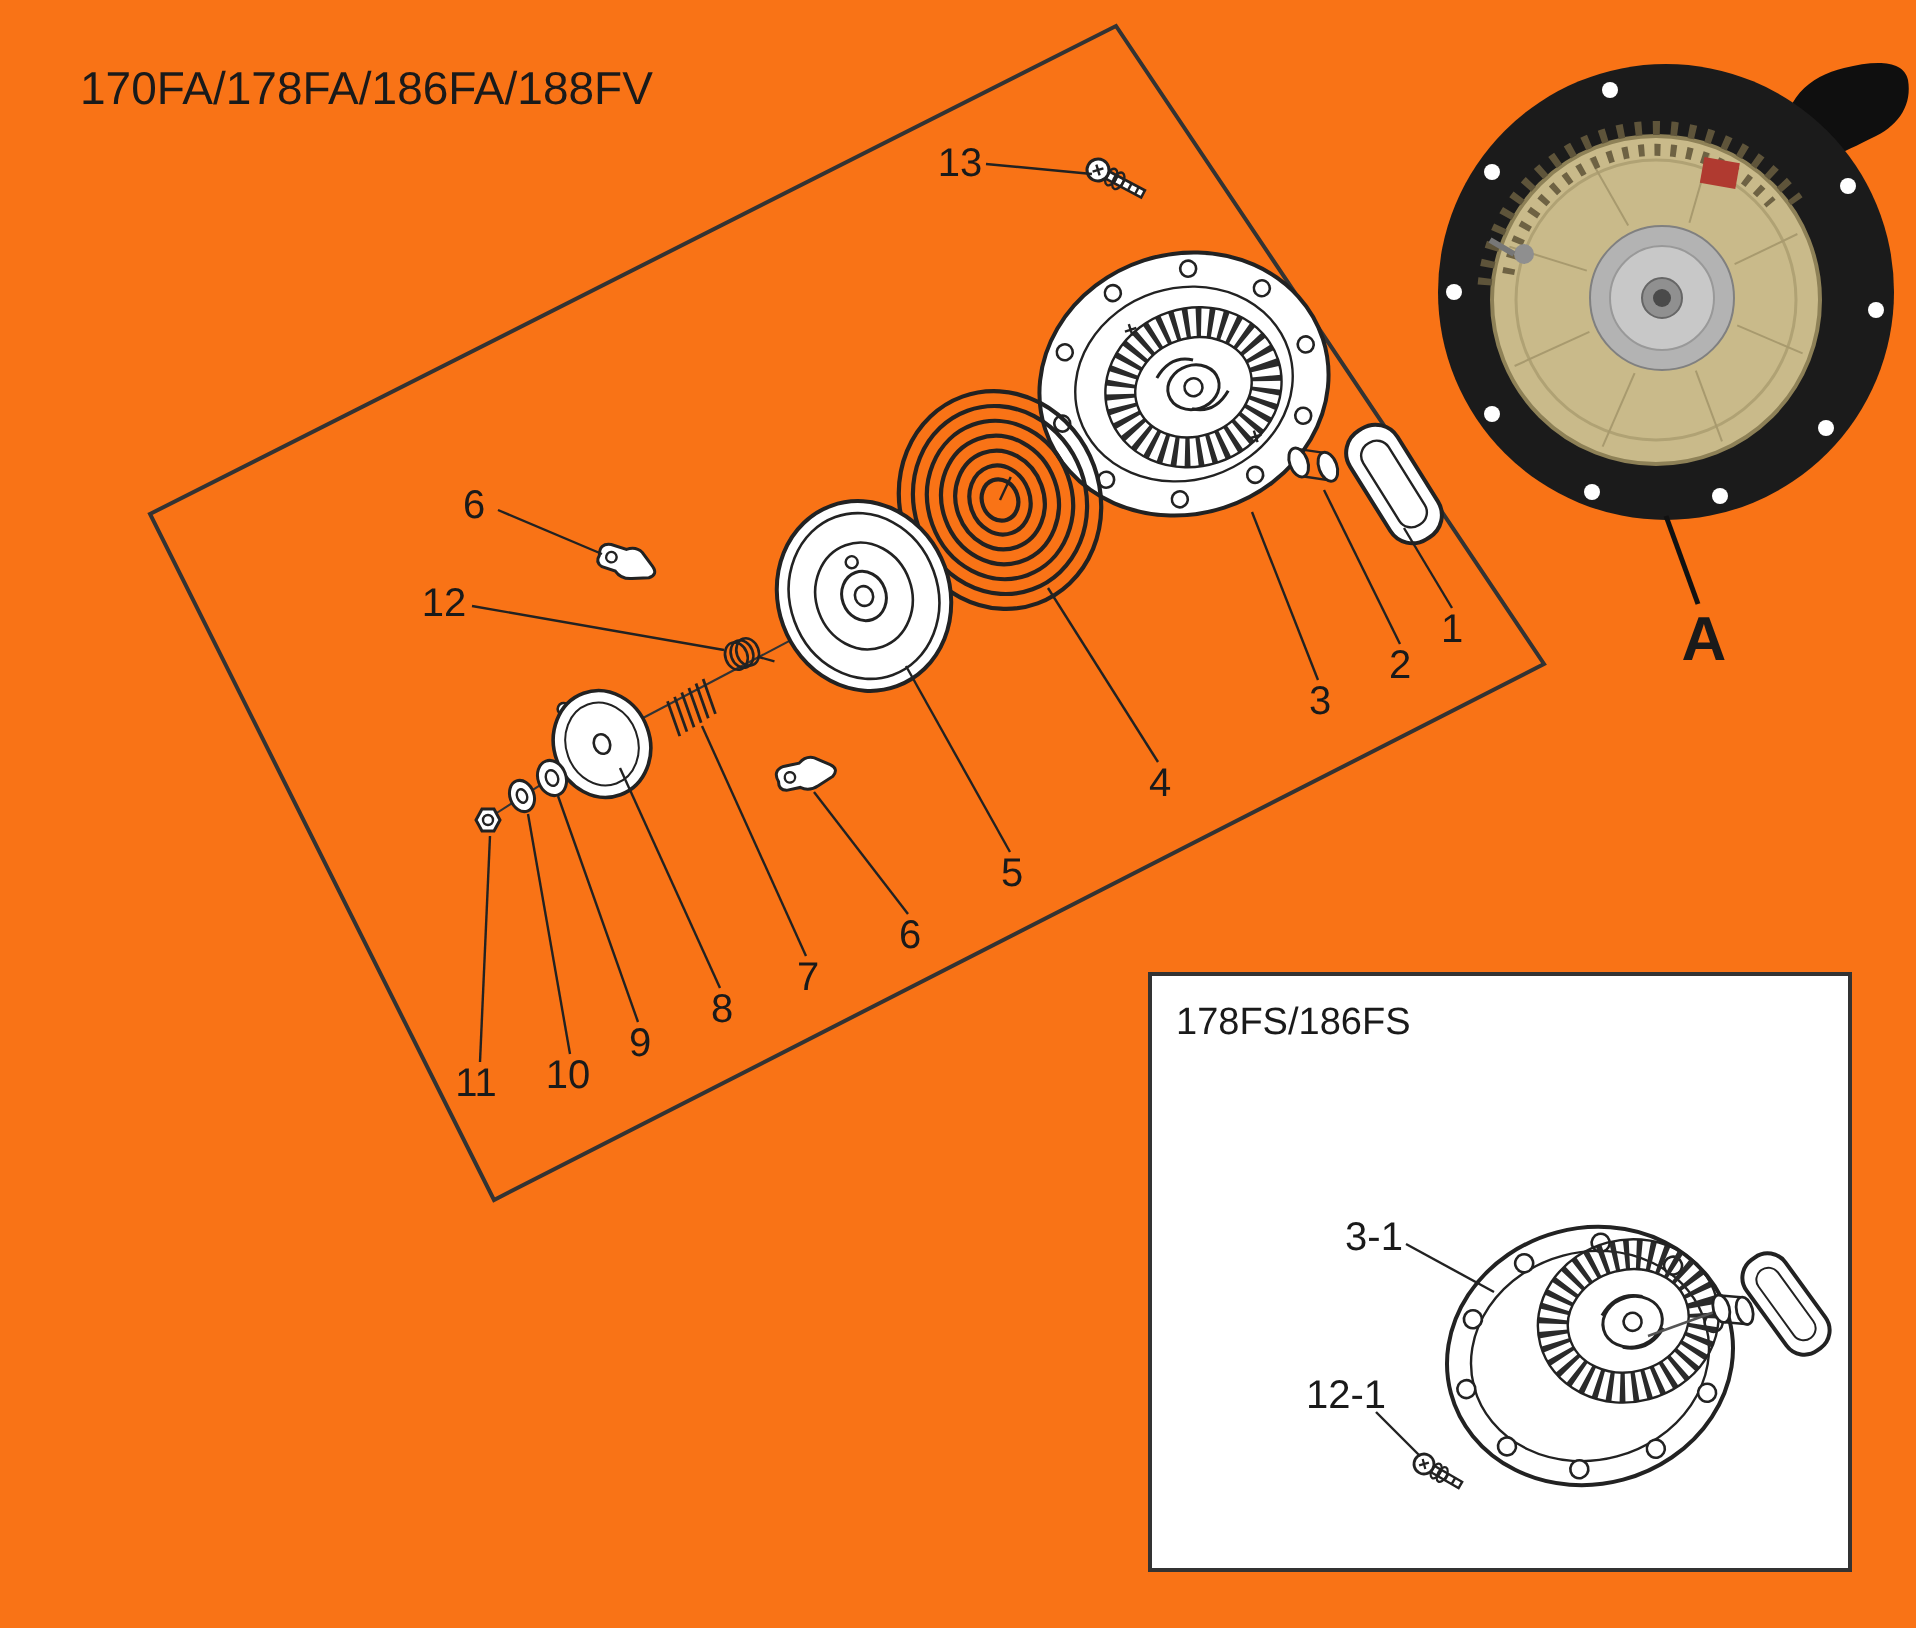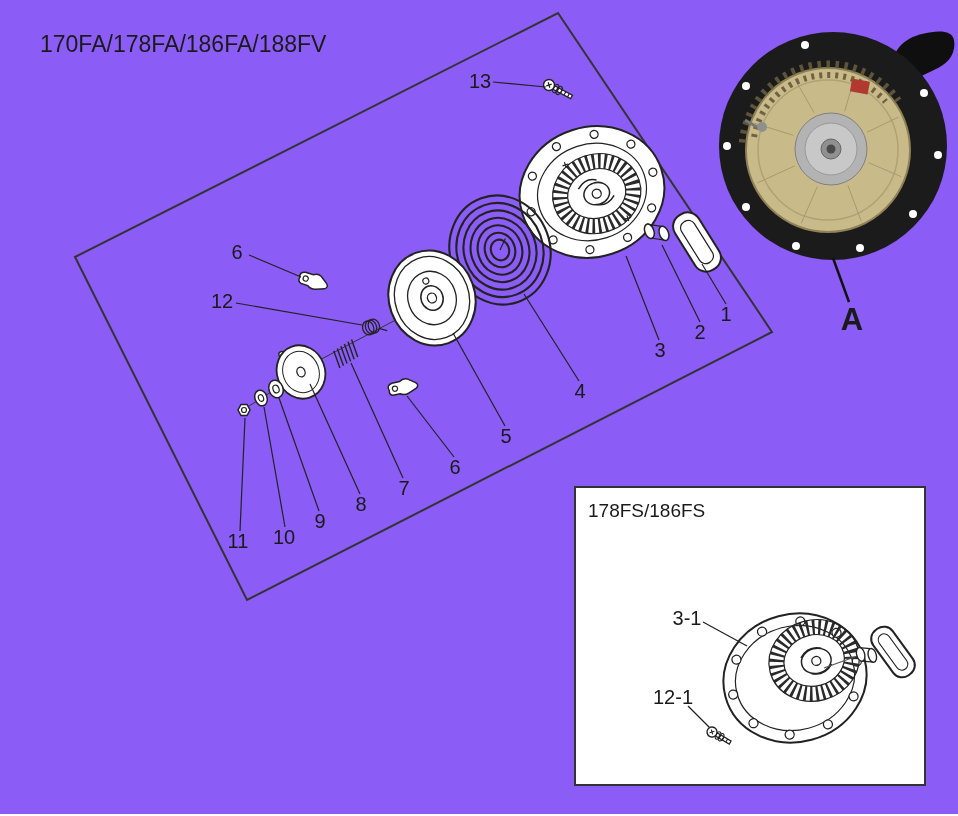--- a/index.html
+++ b/index.html
@@ -1,16 +1,16 @@
 <!DOCTYPE html>
 <html><head>
 <meta charset="utf-8">
 <style>
   html,body{margin:0;padding:0;background:#ffffff;}
-  .canvas{position:relative;width:958px;height:814px;background:#8b5cf6;overflow:hidden;
+  .canvas{position:relative;width:958px;height:814px;background:#f97316;overflow:hidden;
           font-family:"Liberation Sans",sans-serif;}
   svg text{font-family:"Liberation Sans",sans-serif;fill:#1a1a1a;}
   .title{font-size:23px;}
   .plabel{font-size:20px;text-anchor:middle;}
   .inset-title{font-size:19px;}
   .big-a{font-size:31px;font-weight:bold;text-anchor:middle;}
   .ln{stroke:#222;stroke-width:1.2;}
   .outline{stroke:#222;fill:none;}
   .wfill{fill:#fff;stroke:#222;}
 </style>

